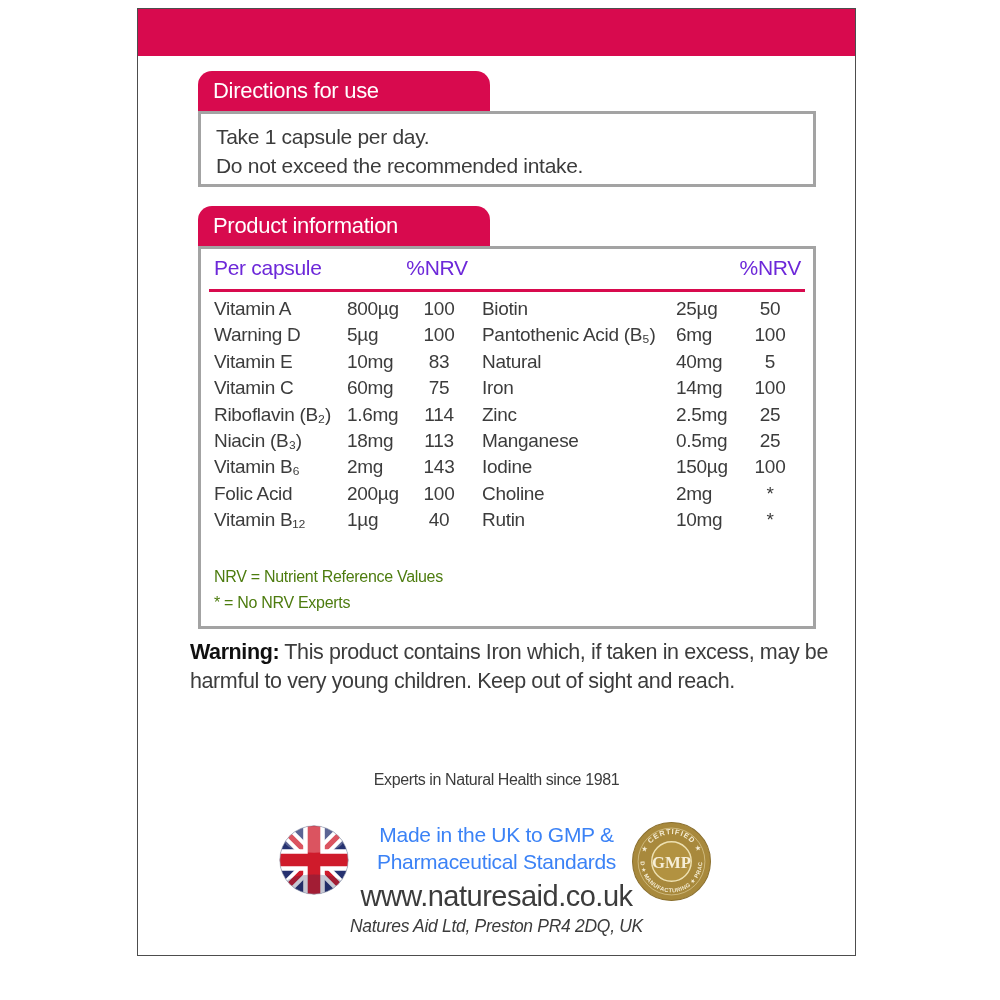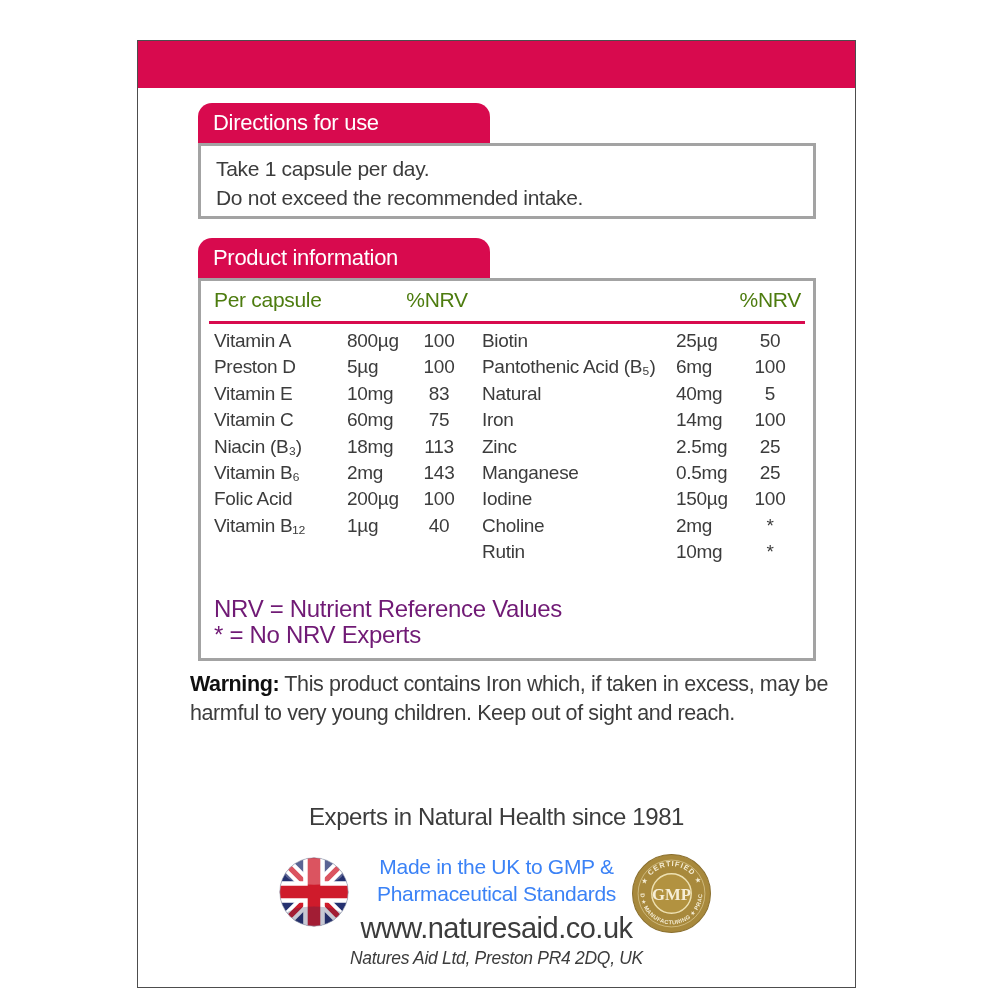--- a/index.html
+++ b/index.html
@@ -1,63 +1,63 @@
 <!DOCTYPE html>
 <html><head>
 <meta charset="utf-8">
 <style>
   * { margin:0; padding:0; box-sizing:border-box; }
   html,body { width:1000px; height:1000px; background:#ffffff;
     font-family:"Liberation Sans","DejaVu Sans",sans-serif; color:#3d3d3d; }
   .stage { position:relative; width:1000px; height:1000px; background:#fff; overflow:hidden; }
 
-  .label-panel { position:absolute; left:137px; top:40px; width:719px; height:948px;
+  .label-panel { position:absolute; left:137px; top:8px; width:719px; height:948px;
     background:#fff; border:1px solid #4d4d4d; }
 
   .top-band { position:absolute; left:0; top:0; width:100%; height:47px; background:#d80a4e; }
 
   .section-tab { position:absolute; left:60px; width:292px; height:40px; background:#d80a4e;
     border-radius:14px 14px 0 0; color:#fff; font-size:22px; letter-spacing:-0.3px;
     line-height:40px; padding-left:15px; }
   .tab-directions { top:62px; }
   .tab-product { top:197px; }
 
   .outlined-box { position:absolute; left:60px; width:618px; background:#fff;
     border:3px solid #a3a3a3; }
   .box-directions { top:102px; height:76px; padding:9px 0 0 15px;
     font-size:21px; line-height:1.38; color:#3c3c3c; letter-spacing:-0.3px; }
   .box-product { top:237px; height:383px; }
 
   .tbl-header { position:absolute; top:7px; left:0; width:100%; height:30px;
-    font-size:21px; color:#4d7c0f; letter-spacing:-0.3px; }
+    font-size:21px; color:#6d28d9; letter-spacing:-0.3px; }
   .h-percap { position:absolute; left:13px; }
   .h-nrv-left { position:absolute; left:200px; width:72px; text-align:center; }
   .h-nrv-right { position:absolute; right:12px; }
   .tbl-rule { position:absolute; top:40px; left:8px; right:8px; height:3px; background:#d80a4e; }
 
   .trows { position:absolute; top:49px; font-size:19px; letter-spacing:-0.3px; color:#3c3c3c; }
   .trows-left { left:13px; }
   .trows-right { left:281px; }
   .trow { display:flex; height:26.4px; }
   .trows-left .tname { width:133px; }
   .trows-left .tamt { width:64px; }
   .trows-left .tnrv { width:56px; text-align:center; }
   .trows-right .tname { width:194px; }
   .trows-right .tamt { width:63px; }
   .trows-right .tnrv { width:62px; text-align:center; }
 
-  .tbl-notes { position:absolute; left:13px; top:315px; font-size:24px;
-    line-height:26px; color:#701a75; letter-spacing:-0.3px; }
+  .tbl-notes { position:absolute; left:13px; top:315px; font-size:16px;
+    line-height:26px; color:#4d7c0f; letter-spacing:-0.3px; }
 
   .warning { position:absolute; left:52px; top:629px; width:652px;
     font-size:21.5px; line-height:1.33; color:#3c3c3c; letter-spacing:-0.4px; }
   .warning b { color:#101010; font-weight:bold; }
 
   .tagline { position:absolute; left:0; top:762px; width:100%; text-align:center;
-    font-size:24px; color:#3c3c3c; letter-spacing:-0.4px; }
+    font-size:16px; color:#3c3c3c; letter-spacing:-0.4px; }
 
   .bottom-block { position:absolute; left:0; top:812px; width:100%; text-align:center; }
   .made-in { font-size:21px; line-height:27px; color:#3b82f6; letter-spacing:-0.3px; }
   .website { font-size:29px; color:#3c3c3c; margin-top:5px; letter-spacing:-0.5px; }
   .address { font-size:17.5px; color:#3c3c3c; margin-top:3px; letter-spacing:-0.3px;font-style:italic; }
 
   .flag-badge { position:absolute; left:140px; top:815px; width:72px; height:72px; }
   .gmp-seal { position:absolute; left:493px; top:812px; width:81px; height:81px; }
 </style>
 </head>
@@ -88,33 +88,38 @@
       <div class="tbl-rule"></div>
 
       <div class="trows trows-left">
 
       <div class="trow">
           <span class="tname">Vitamin A</span>
           <span class="tamt">800µg</span>
           <span class="tnrv">100</span>
         </div>
           <div class="trow">
-          <span class="tname">Preston D</span>
+          <span class="tname">Warning D</span>
           <span class="tamt">5µg</span>
           <span class="tnrv">100</span>
         </div>
           <div class="trow">
           <span class="tname">Vitamin E</span>
           <span class="tamt">10mg</span>
           <span class="tnrv">83</span>
         </div>
           <div class="trow">
           <span class="tname">Vitamin C</span>
           <span class="tamt">60mg</span>
           <span class="tnrv">75</span>
+        </div>
+          <div class="trow">
+          <span class="tname">Riboflavin (B₂)</span>
+          <span class="tamt">1.6mg</span>
+          <span class="tnrv">114</span>
         </div>
           <div class="trow">
           <span class="tname">Niacin (B₃)</span>
           <span class="tamt">18mg</span>
           <span class="tnrv">113</span>
         </div>
           <div class="trow">
           <span class="tname">Vitamin B₆</span>
           <span class="tamt">2mg</span>
           <span class="tnrv">143</span>

